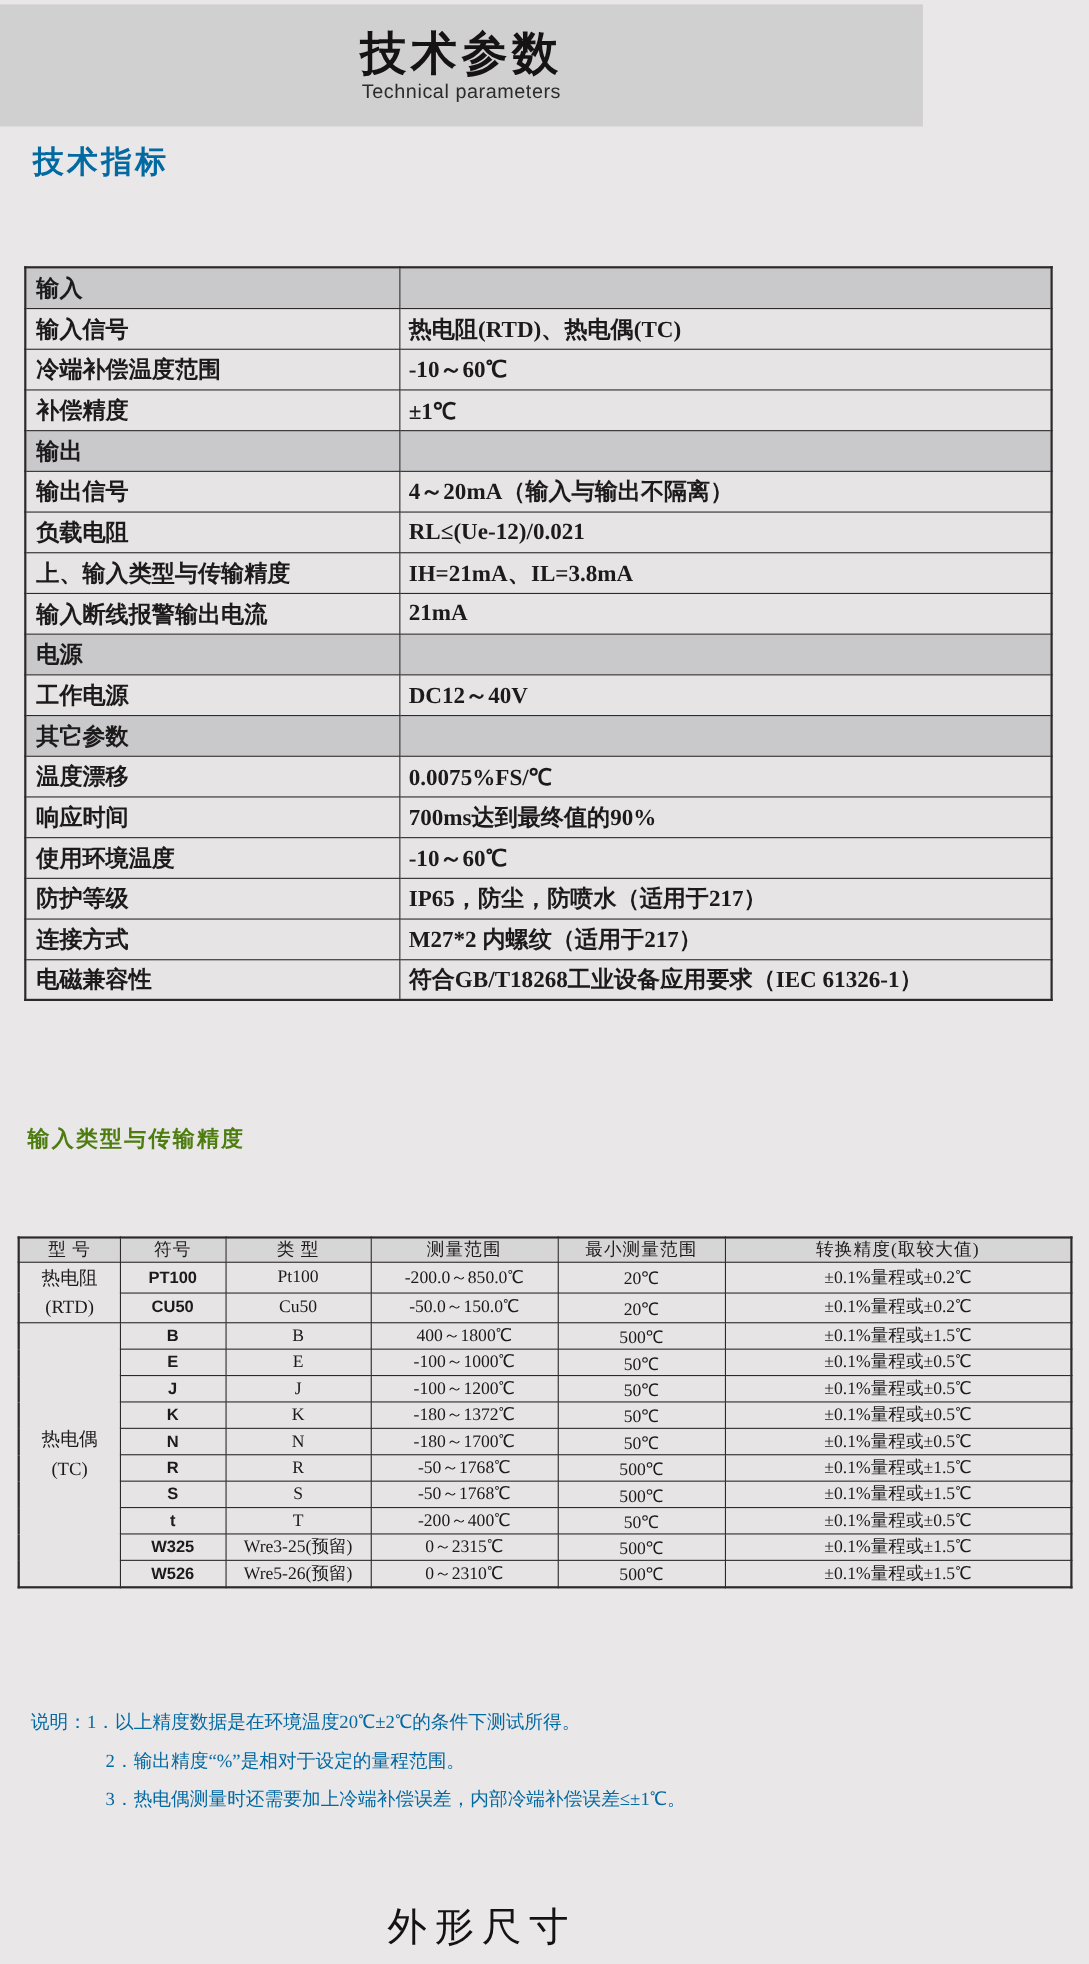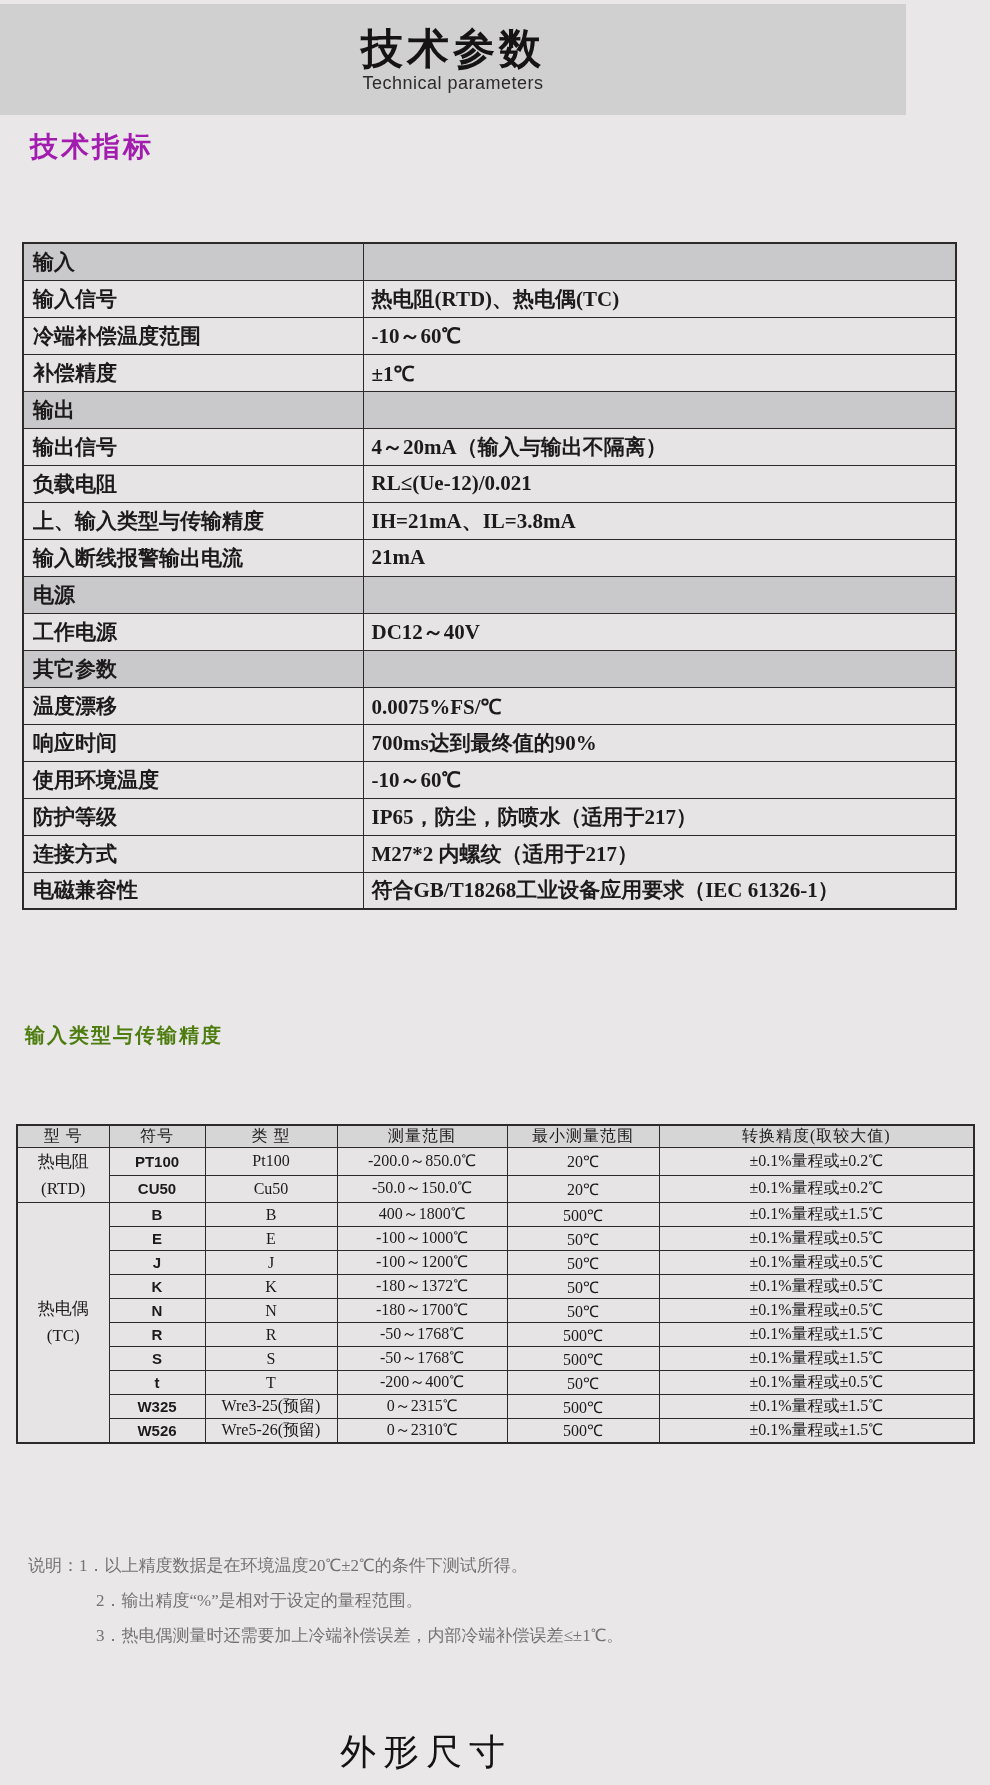--- a/index.html
+++ b/index.html
@@ -16,46 +16,46 @@
   .page{
     position:relative;
     width:990px;height:1785px;
     background:var(--page-bg);
     overflow:hidden;
     font-family:"Liberation Serif", serif;
     color:var(--ink);
   }
   
   .band{
-    position:absolute;top:4px;left:0;width:906px;height:111px;
+    position:absolute;top:4px;left:0;width:839px;height:111px;
     background:var(--band-bg);
     display:flex;flex-direction:column;align-items:center;justify-content:center;
   }
   .band-title{
     font-family:"Liberation Sans", sans-serif;
     font-size:42px;font-weight:700;letter-spacing:4px;color:#151314;
     line-height:1.15;
   }
   .band-sub{
     font-family:"Liberation Sans", sans-serif;
     font-size:18px;font-weight:400;color:#2c2a2b;letter-spacing:0.5px;text-align:right;
   }
   
   .h-spec{
     position:absolute;left:30px;top:128px;
     font-family:"Liberation Sans", sans-serif;
-    font-size:28px;font-weight:600;letter-spacing:3px;color:#a21caf;
+    font-size:28px;font-weight:600;letter-spacing:3px;color:#0369a1;
   }
   .h-acc{
     position:absolute;left:25px;top:1022px;
     font-family:"Liberation Sans", sans-serif;
     font-size:20px;font-weight:600;letter-spacing:2px;color:#4d7c0f;
   }
   .h-dim{
-    position:absolute;left:4px;top:1728px;width:844px;
+    position:absolute;left:16px;top:1728px;width:844px;
     text-align:center;
     font-family:"Liberation Sans", sans-serif;
     font-size:36px;font-weight:500;letter-spacing:7px;color:#141213;
   }
   
   table{border-collapse:collapse;table-layout:fixed;}
   .spec{
     position:absolute;left:22px;top:242px;width:933px;
     border:2px solid var(--border);
     background:var(--row-bg);
@@ -86,21 +86,21 @@
   .acc th{height:16px;background:var(--head2-bg);letter-spacing:1px;}
   .acc td{height:24px;}
   .acc td.sym{
     font-family:"Liberation Sans", sans-serif;
     font-weight:700;font-size:15px;
   }
   .acc td.gname{font-size:17px;line-height:27px;}
   
   .notes{
     position:absolute;left:28px;top:1548px;width:930px;
-    font-size:17px;line-height:35px;color:#737373;
+    font-size:17px;line-height:35px;color:#0369a1;
   }
   .note-line.indent{padding-left:68px;}
 </style>
 </head>
 <body>
 
 <div class="page">
 
   <div class="band">
     <div class="band-title">技术参数</div>

